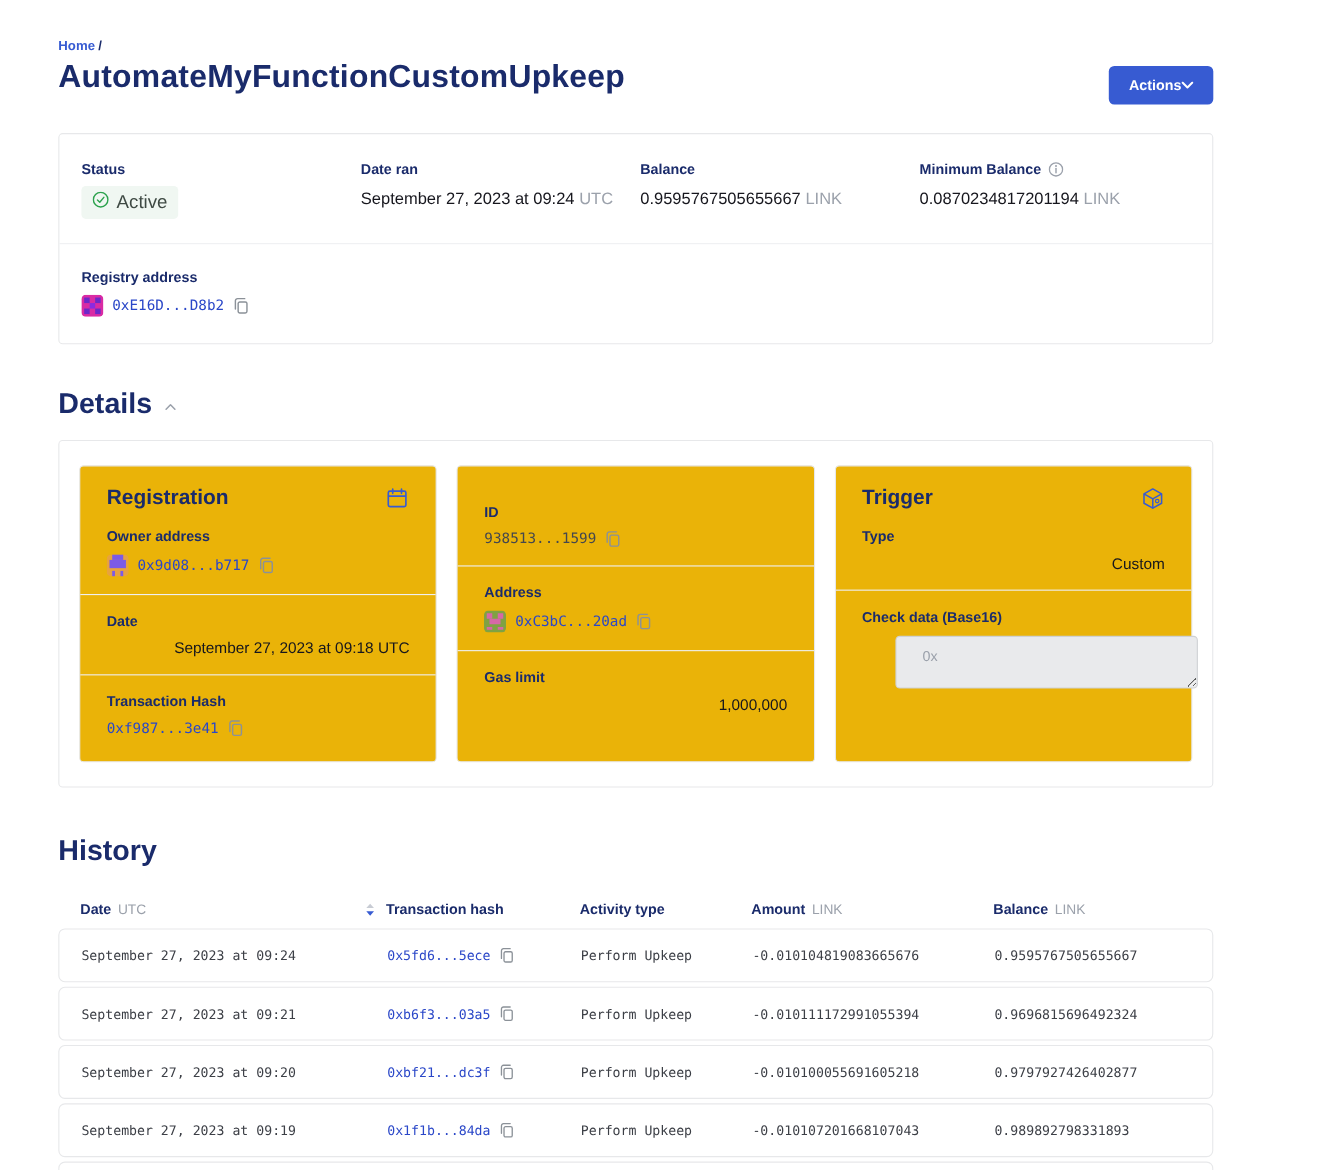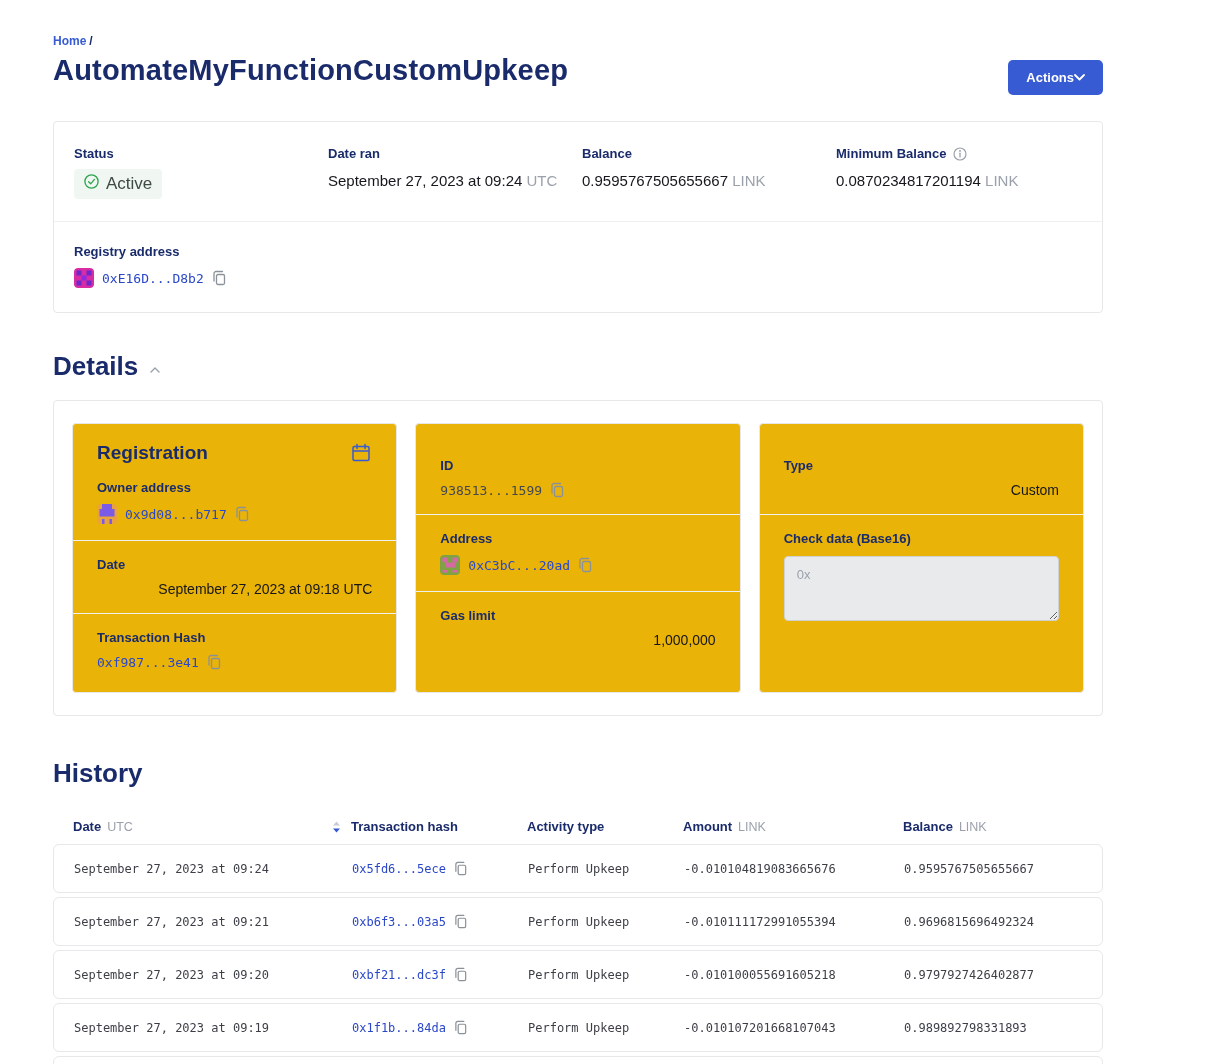--- a/index.html
+++ b/index.html
@@ -54,23 +54,24 @@
   .details-wrap{border:1px solid var(--border);border-radius:4px;margin-top:18px;padding:22px 18px;
     display:grid;grid-template-columns:1fr 1fr 1fr;gap:18px;}
   .card{border:1px solid var(--border);border-radius:4px;padding:18px 24px 22px;background:#eab308;}
   .card-head{display:flex;justify-content:space-between;align-items:center;margin-bottom:4px;}
   .card-head h3{font-size:19px;color:var(--navy);}
   .card .field-label{margin-top:16px;}
   .card .divider{height:1px;background:var(--divider);margin:16px -24px 0;}
   .card .plain-value{margin-top:9px;font-size:14px;color:var(--dark);text-align:right;}
   .mono-gray{font-family:"DejaVu Sans Mono",monospace;font-size:13px;color:#44474E;}
   .check-textarea{
-    margin-top:10px;width:100%;height:65px;resize:both;border:1px solid #CFD1D4;border-radius:4px;
+    margin-top:10px;width:100%;height:48px;resize:both;border:1px solid #CFD1D4;border-radius:4px;
     background:#E9EAEC;font-family:"Liberation Sans",sans-serif;font-size:13px;color:#3C3F46;
-    padding:10px 12px;
+    padding:10px 24px;
+    margin-left:30px;
   }
   .check-textarea::placeholder{color:#9BA1AB;}
 
   
   .history-heading{margin-top:42px;font-size:26px;color:var(--navy);}
   .hgrid{display:grid;grid-template-columns:278px 176px 156px 220px 1fr;align-items:center;}
   .thead{padding:0 20px;margin-top:30px;margin-bottom:10px;}
   .th{font-size:13px;font-weight:bold;color:var(--navy);display:flex;align-items:center;gap:6px;}
   .th .unit{font-weight:normal;font-size:12.5px;}
   .sort-btn{background:none;border:none;cursor:pointer;margin-left:auto;margin-right:10px;display:inline-flex;}
@@ -241,20 +242,29 @@
               <path d="M10.5,1.5 H4 a2,2 0 0 0 -2,2 V11" fill="none" stroke="#8B9198" stroke-width="1.3" stroke-linecap="round"></path>
             </svg>
         </button>
       </div>
       <div class="divider"></div>
       <div class="field-label">Gas limit</div>
       <div class="plain-value">1,000,000</div>
     </div>
 
     <div class="card">
+      <div class="card-head">
+        <h3>Trigger</h3>
+        <svg width="22" height="22" viewBox="0 0 22 22">
+            <polygon points="11,2.5 19,7 19,15.5 11,20 3,15.5 3,7" fill="none" stroke="#375BD2" stroke-width="1.4" stroke-linejoin="round"></polygon>
+            <polyline points="3,7 11,11.5 19,7" fill="none" stroke="#375BD2" stroke-width="1.4" stroke-linejoin="round"></polyline>
+            <line x1="11" y1="11.5" x2="11" y2="20" stroke="#375BD2" stroke-width="1.4"></line>
+            <circle cx="15" cy="13.5" r="1.6" fill="none" stroke="#375BD2" stroke-width="1.1"></circle>
+          </svg>
+      </div>
       <div class="field-label">Type</div>
       <div class="plain-value">Custom</div>
       <div class="divider"></div>
       <div class="field-label">Check data (Base16)</div>
       <textarea class="check-textarea" placeholder="0x" style=""></textarea>
     </div>
 
   </div>
 
   <h2 class="history-heading">History</h2>

